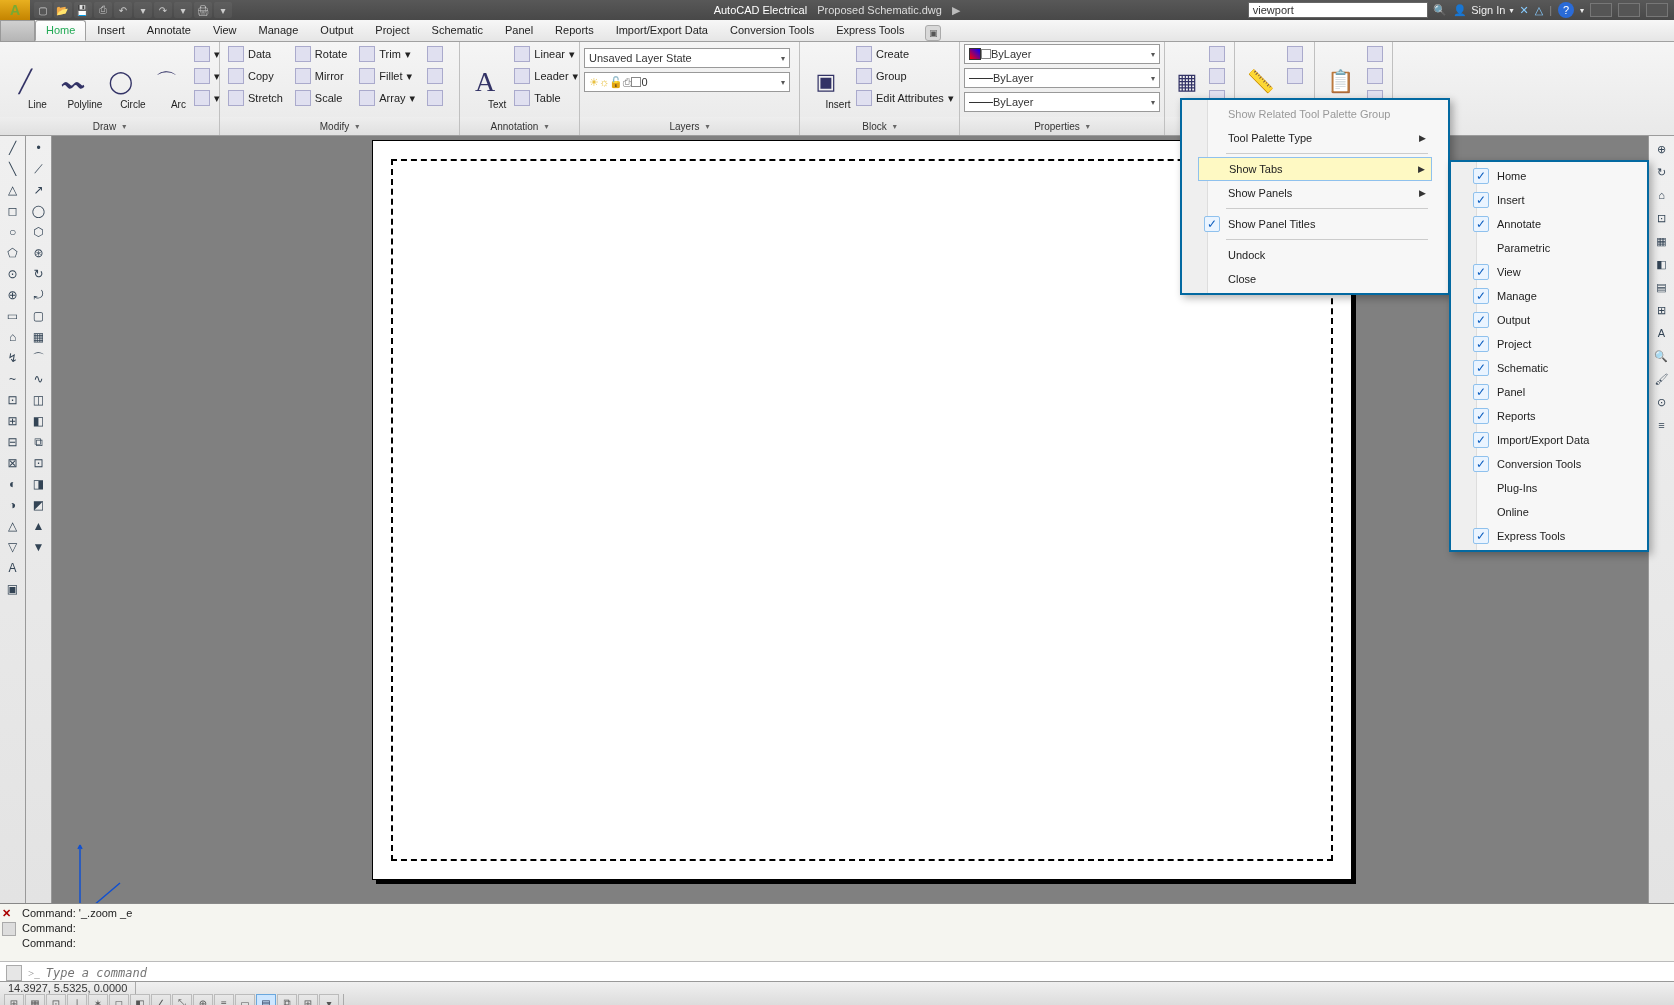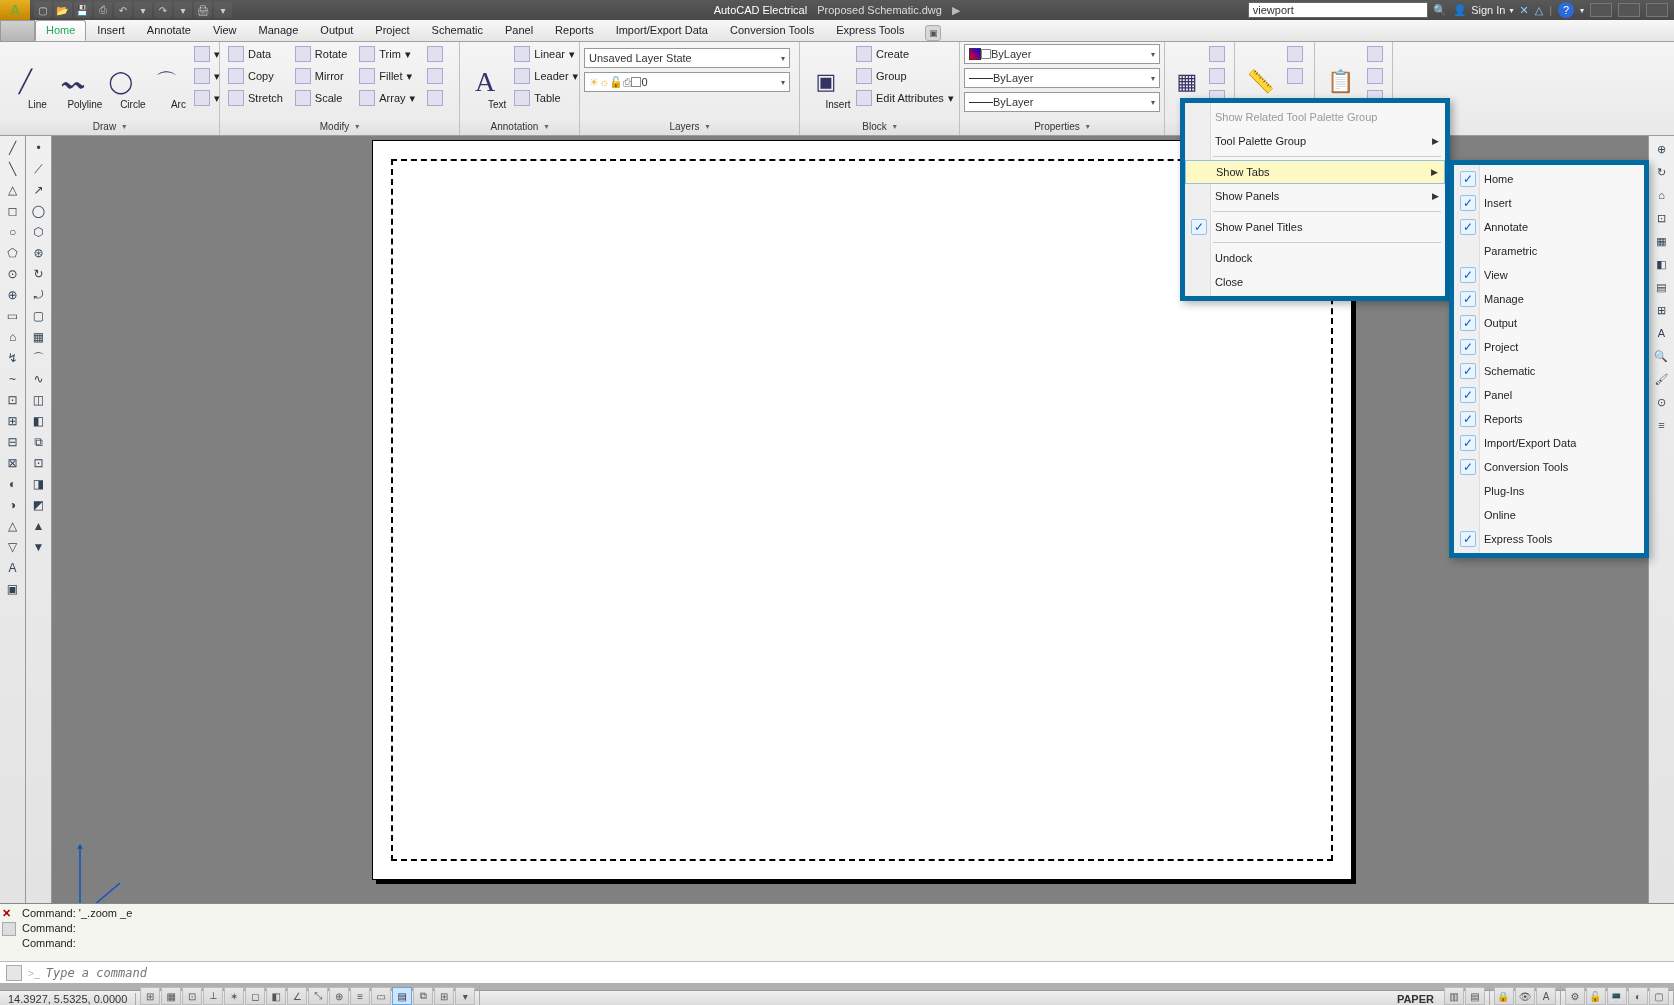--- a/index.html
+++ b/index.html
@@ -62,30 +62,30 @@
 
 .cmd-area { position:absolute; left:0; right:0; bottom:22px; height:80px; background:#f5f5f0; border-top:1px solid #888; font-family:Consolas,monospace; font-size:12px; color:#222; display:flex; flex-direction:column; }
 .cmd-hist { flex:1; padding:2px 6px 2px 22px; position:relative; line-height:15px; overflow:hidden; }
 .cmd-hist .xc { position:absolute; left:2px; top:2px; color:#a00; font-weight:bold; cursor:default; }
 .cmd-hist .hc { position:absolute; left:2px; top:18px; width:14px; height:14px; background:#ddd; border:1px solid #aaa; }
 .cmd-input { height:22px; border-top:1px solid #bbb; display:flex; align-items:center; padding:0 6px; gap:6px; background:#fff; }
 .cmd-input .prompt-ico { width:16px; height:16px; background:#e6e6e6; border:1px solid #aaa; }
 .cmd-input input { border:none; outline:none; flex:1; font-family:Consolas,monospace; font-style:italic; color:#888; font-size:12px; }
 
 
-.status { position:absolute; left:0; right:0; bottom:0; height:15px; background:linear-gradient(#f0f0f0,#dcdcdc); border-top:1px solid #999; display:flex; align-items:flex-end; font-size:10px; color:#333; }
+.status { position:absolute; left:0; right:0; bottom:0; height:24px; background:linear-gradient(#f0f0f0,#dcdcdc); border-top:1px solid #999; display:flex; align-items:flex-start; font-size:10px; color:#333;flex-direction:column; }
 .status .coords { padding:0 8px; border-right:1px solid #aaa; }
 .status .sgrp { display:flex; gap:1px; padding:0 4px; border-right:1px solid #aaa; }
 .status .sb { width:20px; height:18px; background:linear-gradient(#e8e8e8,#d8d8d8); border:1px solid #bbb; display:flex; align-items:center; justify-content:center; color:#555; font-size:10px; }
 .status .sb.active { background:#cde6ff; border-color:#6aa7dd; color:#235; }
 .status .flex { flex:1; }
 .status .paper-lbl { padding:0 6px; font-weight:bold; }
 
 
-.ctx { position:absolute; background:#f7f7f7; border:5px solid #0369a1; box-shadow:3px 3px 8px rgba(0,0,0,.3); padding:2px 0; z-index:100; }
+.ctx { position:absolute; background:#f7f7f7; border:2px solid #0369a1; box-shadow:3px 3px 8px rgba(0,0,0,.3); padding:2px 16px; z-index:100; }
 .ctx .item { display:flex; align-items:center; height:24px; padding:0 20px 0 30px; position:relative; color:#222; }
 .ctx .item.disabled { color:#999; }
 .ctx .item.highlight { background:#fef9c3; border:1px solid #8fc1ed; }
 .ctx .item .chk { position:absolute; left:6px; width:16px; height:16px; display:flex; align-items:center; justify-content:center; color:#1060c0; font-size:12px; border:1px solid transparent; }
 .ctx .item .chk.on { border:1px solid #8fc1ed; background:#eaf4ff; border-radius:2px; }
 .ctx .item .arrow { position:absolute; right:6px; font-size:9px; color:#333; }
 .ctx .sep { height:1px; background:#ccc; margin:3px 4px 3px 28px; }
 .ctx .iconcol { position:absolute; left:0; top:0; bottom:0; width:26px; background:#efefef; border-right:1px solid #ddd; z-index:-1; }
 
 .panel-title.no-arrow::after { content:""; }
@@ -462,21 +462,21 @@
       <div class="t">≡</div>
     </div>
 </div>
 
 <div class="ctx" style="left:1180px; top:98px; width:270px;" id="ctx1">
   <div class="iconcol"></div>
 <div class="item disabled">
       <span>Show Related Tool Palette Group</span>
     </div>
     <div class="item">
-      <span>Tool Palette Group</span>
+      <span>Tool Palette Type</span>
       <span class="arrow">▶</span>
     </div>
     <div class="sep"></div>
     <div class="item highlight">
       <span>Show Tabs</span>
       <span class="arrow">▶</span>
     </div>
     <div class="item">
       <span>Show Panels</span>
       <span class="arrow">▶</span>

